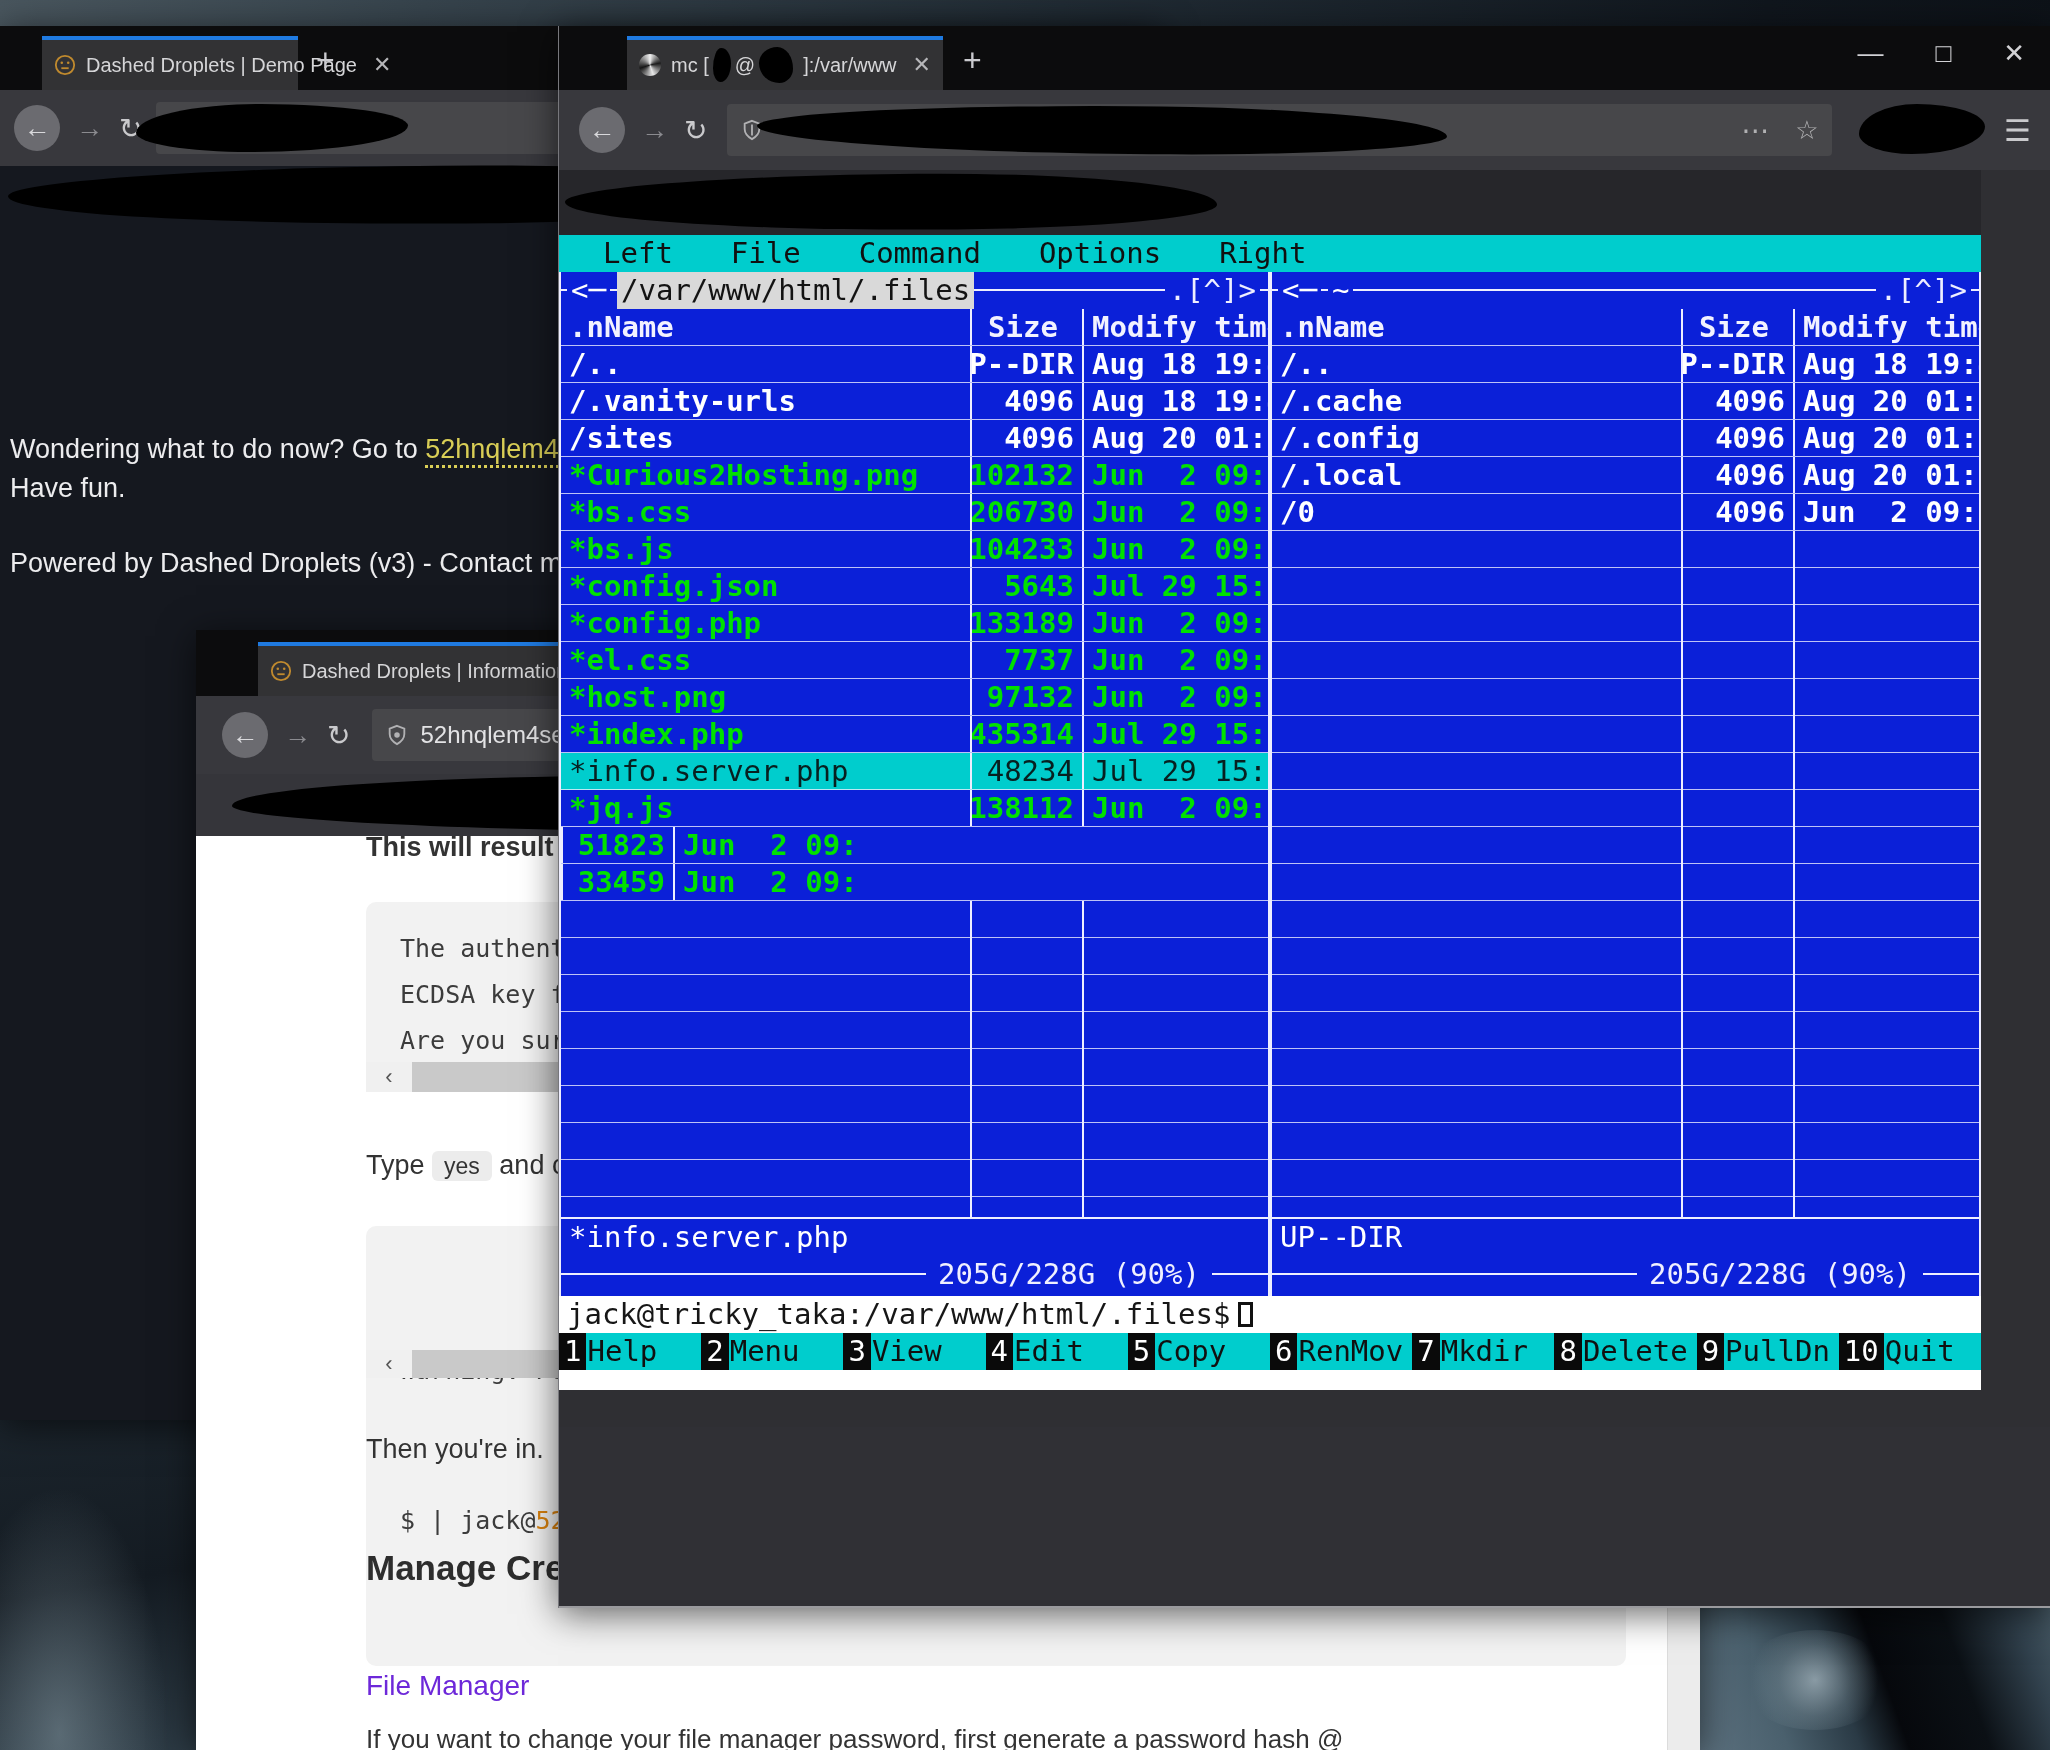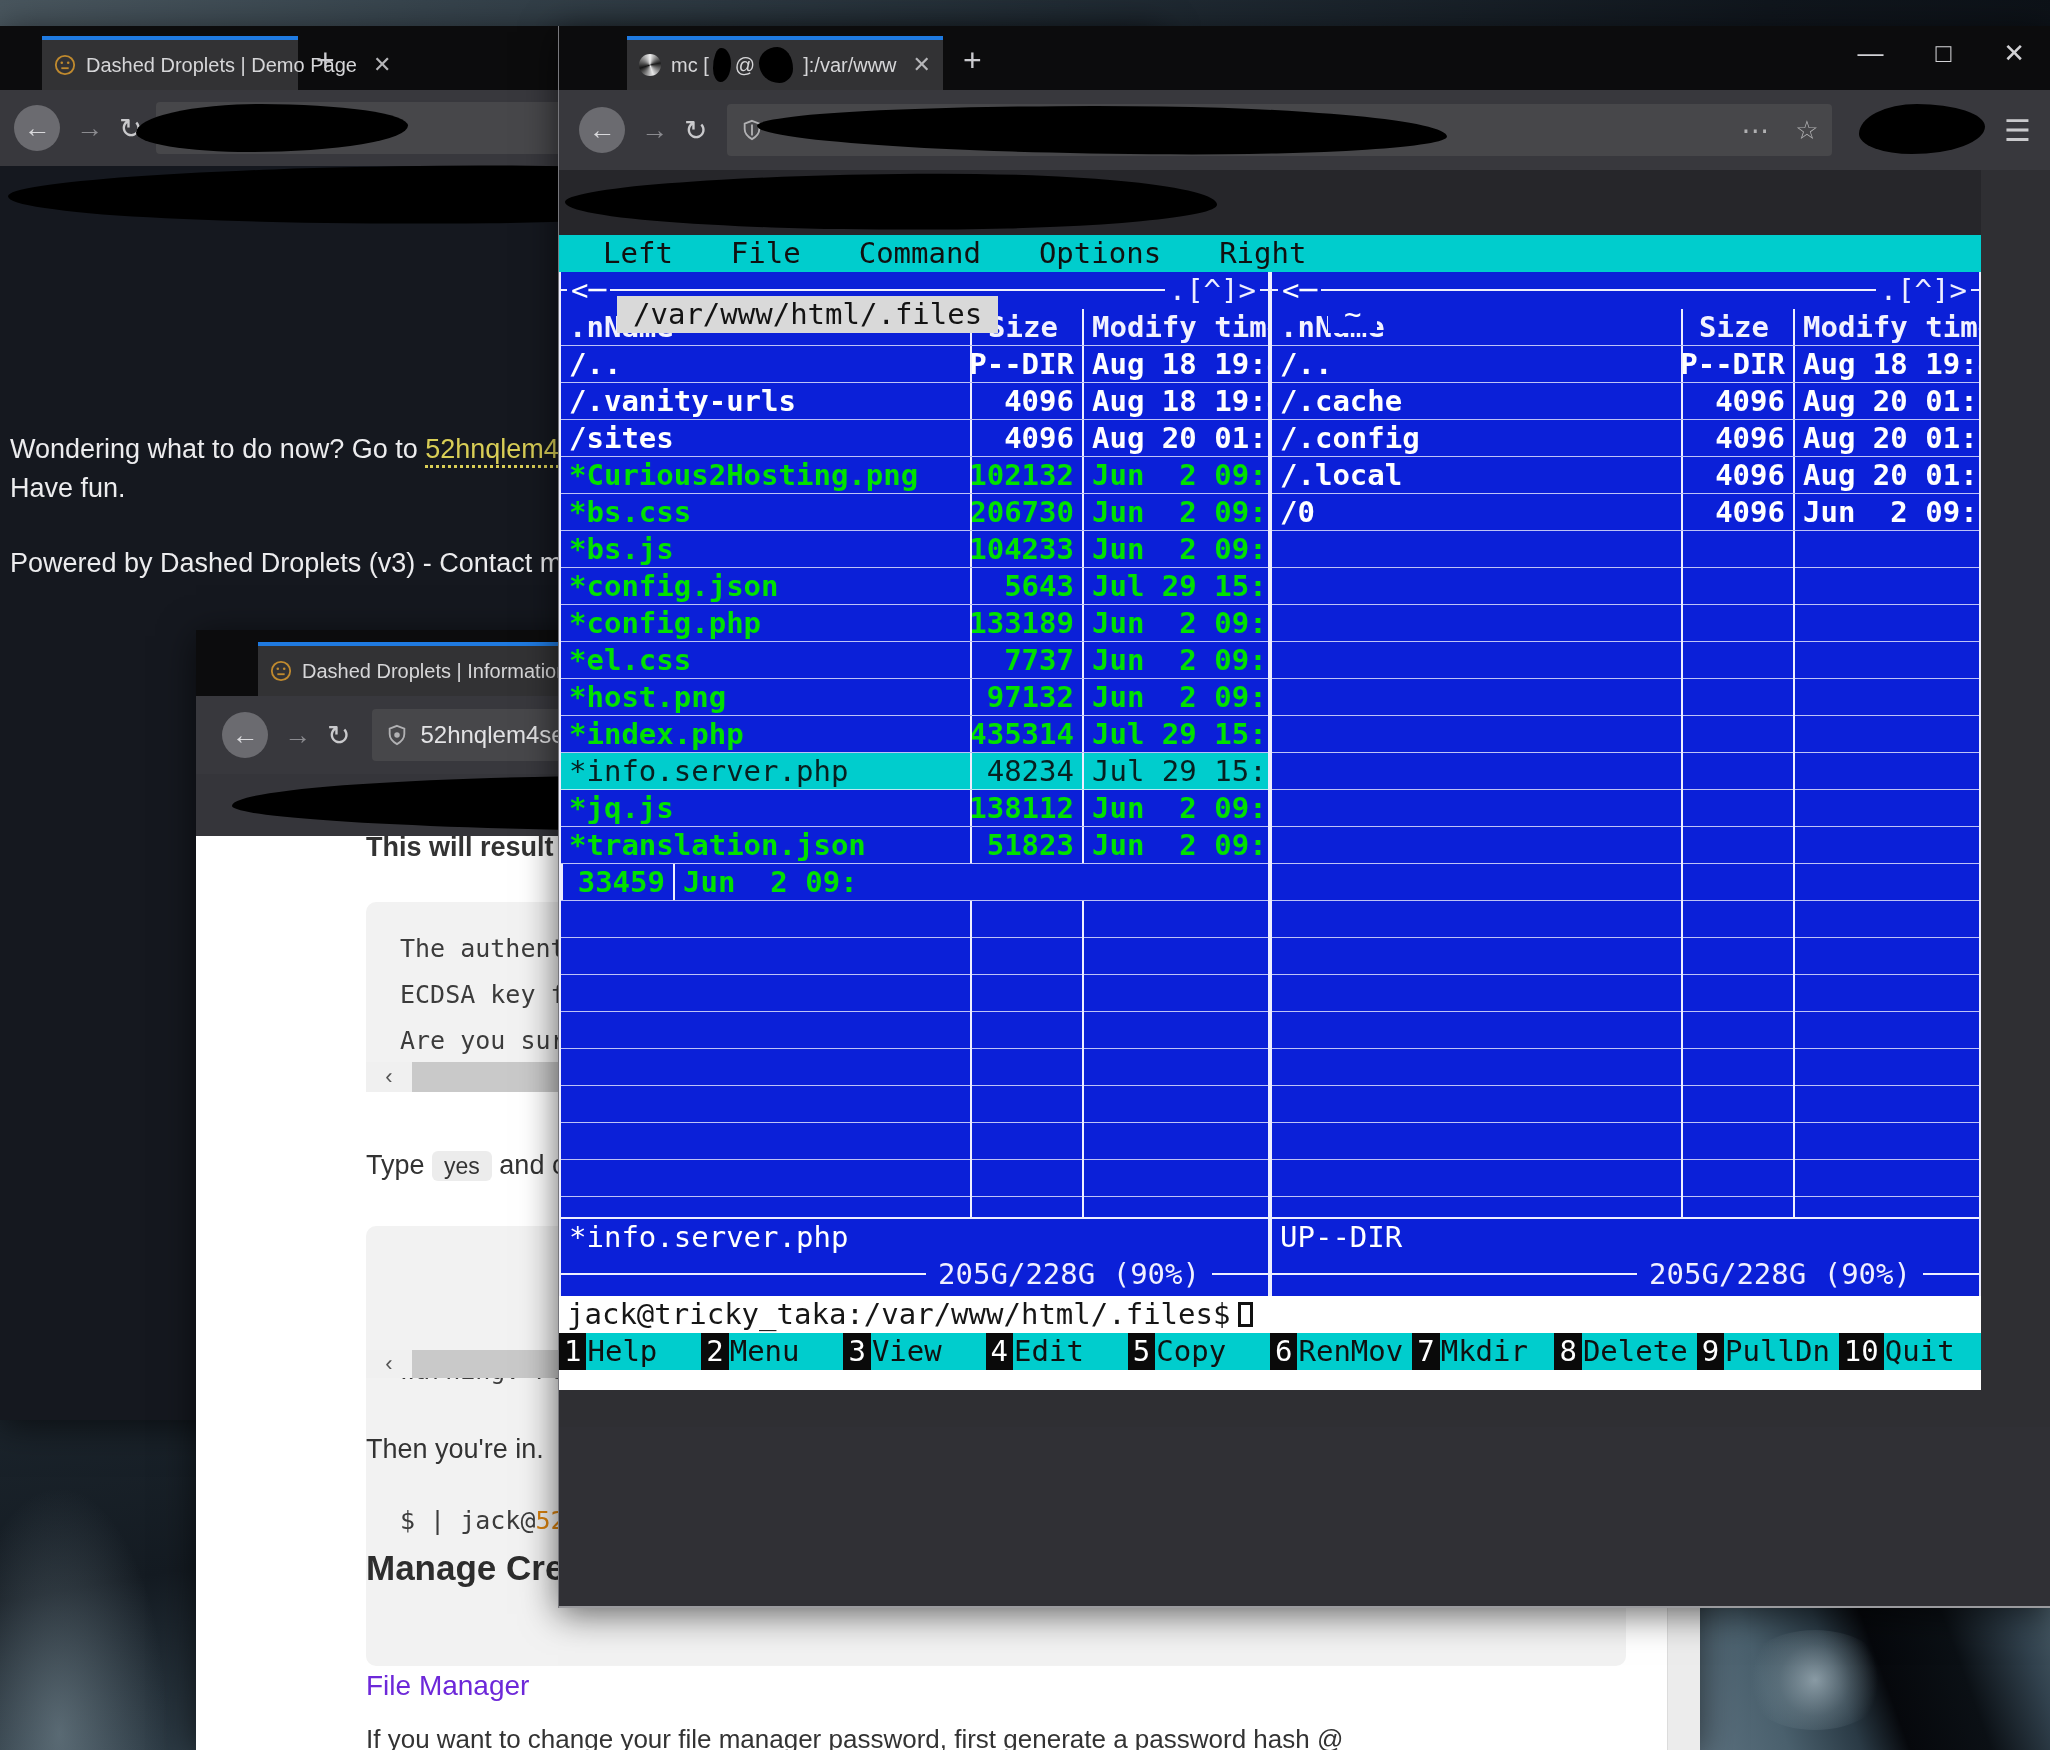--- a/index.html
+++ b/index.html
@@ -89,21 +89,21 @@
   #mc{position:absolute;left:0;top:209px;width:1422px;font-family:"DejaVu Sans Mono",monospace;
       font-size:29px;line-height:37px;border-radius:22px;}
   .mc-menubar{height:37px;background:#00cdcd;color:#101010;display:flex;padding-left:44px;}
   .mc-menubar span{margin-right:58px;}
   .mc-panels{display:flex;height:1024px;background:#0b20d8;}
   .panel{flex:1;display:flex;flex-direction:column;border-left:2px solid #eef;border-right:2px solid #eef;
          box-sizing:border-box;position:relative;color:#fff;}
   .ptitle{height:37px;position:relative;flex:none;}
   .ptitle .tline{position:absolute;left:0;right:0;top:17px;height:2px;background:#eef;}
   .ptitle .arrow{position:absolute;left:6px;top:0;z-index:2;background:#0b20d8;padding:0 4px;color:#fff;}
-  .ptitle .chip{position:absolute;left:56px;top:0;z-index:2;padding:0 16px;white-space:pre;margin-top:24px;}
+  .ptitle .chip{position:absolute;left:56px;top:0;z-index:2;padding:0 4px;white-space:pre;}
   .chip.active{background:#d9d9d9;color:#131313;}
   .chip.plain{background:#0b20d8;color:#fff;}
   .ptitle .corner{position:absolute;right:8px;top:0;z-index:2;background:#0b20d8;padding:0 4px;color:#eef;}
   .phead,.prow{height:37px;display:flex;flex:none;align-items:center;
                border-bottom:1px solid rgba(240,240,255,.78);box-sizing:border-box;}
   .c-name{flex:1;padding-left:8px;overflow:hidden;white-space:pre;}
   .c-size{width:112px;flex:none;text-align:right;padding-right:8px;border-left:2px solid #eef;
           box-sizing:border-box;white-space:pre;overflow:hidden;height:100%;display:flex;align-items:center;justify-content:flex-end;}
   .c-time{width:186px;flex:none;padding-left:8px;border-left:2px solid #eef;box-sizing:border-box;
           white-space:pre;overflow:hidden;height:100%;display:flex;align-items:center;}
@@ -350,21 +350,20 @@
     <div class="c-time">Jul 29 15:25</div>
   </div><div class="prow selected">
     <div class="c-name">*info.server.php</div>
     <div class="c-size">48234</div>
     <div class="c-time">Jul 29 15:24</div>
   </div><div class="prow file">
     <div class="c-name">*jq.js</div>
     <div class="c-size">138112</div>
     <div class="c-time">Jun  2 09:07</div>
   </div><div class="prow file">
-    <div class="c-name">*translation.json</div>
     <div class="c-size">51823</div>
     <div class="c-time">Jun  2 09:07</div>
   </div><div class="prow file">
     <div class="c-size">33459</div>
     <div class="c-time">Jun  2 09:07</div>
   </div></div>
           <div class="pfill">
               <div class="vl v1"></div>
               <div class="vl v2"></div>
             </div>

